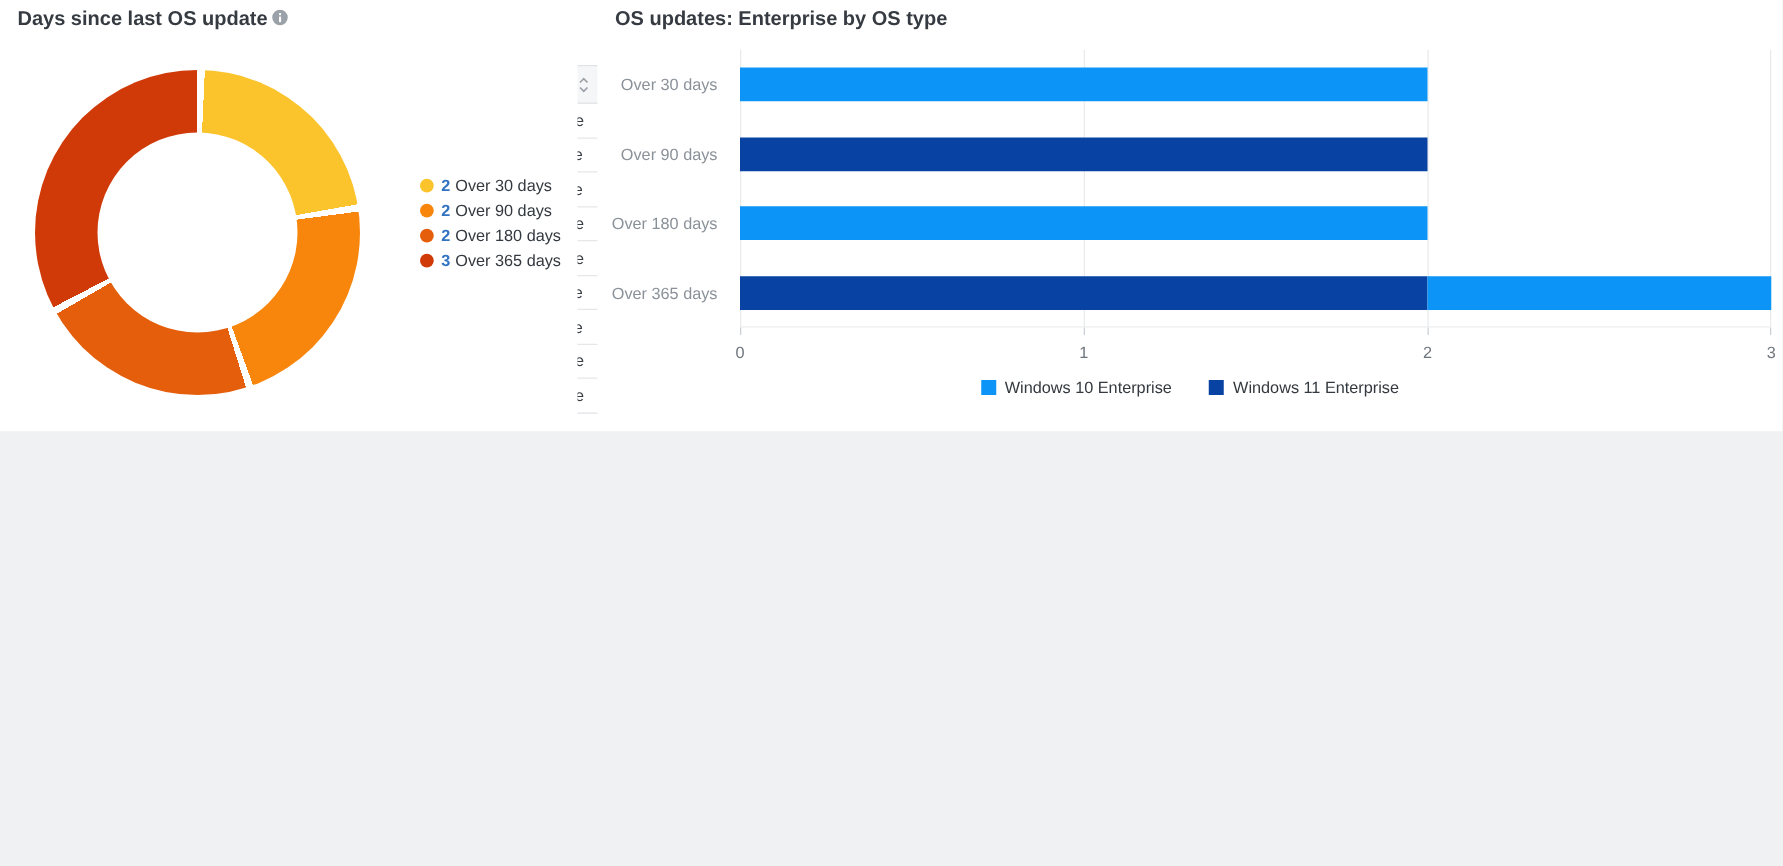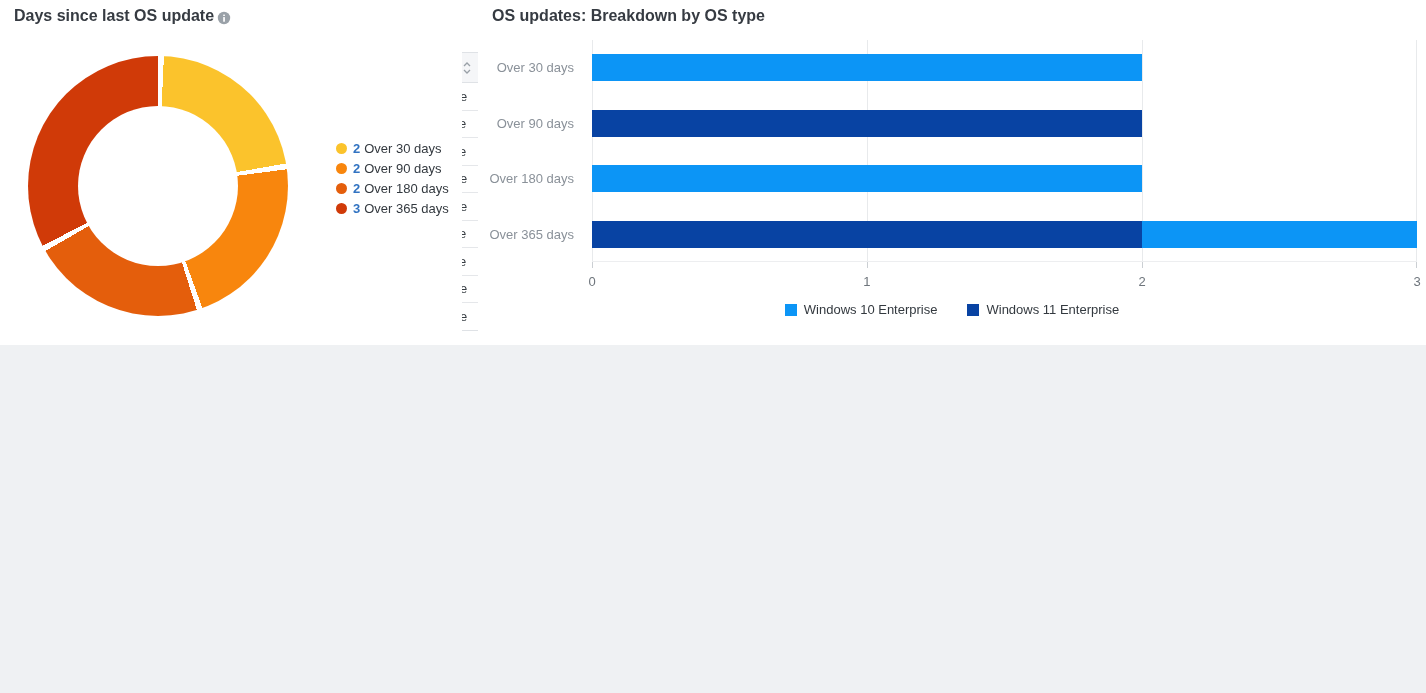--- a/index.html
+++ b/index.html
@@ -5,21 +5,21 @@
   * { margin:0; padding:0; box-sizing:border-box; }
   html,body { width:1426px; height:693px; }
   body { font-family:"Liberation Sans", sans-serif; background:#EFF1F3; }
   .page { position:relative; width:1426px; height:693px; overflow:hidden; }
 
   .card { position:absolute; background:#fff; }
   .card-left  { left:0;   top:0; width:462px; height:336px; }
   .card-right { left:478px; top:0; width:948px; height:336px; }
   .table-panel{ left:0; top:348px; width:1426px; height:345px; background:#fff; }
 
-  .card-title { position:absolute; left:14px; top:7px; display:flex; align-items:flex-end; gap:3px;
+  .card-title { position:absolute; left:14px; top:7px; display:flex; align-items:flex-start; gap:3px;
                 font-size:16px; font-weight:bold; color:#363B42; }
 
   
   .donut { position:absolute; left:28px; top:56px; width:260px; height:260px; border-radius:50%; }
   .donut::after { content:""; position:absolute; left:50px; top:50px; width:160px; height:160px;
                   border-radius:50%; background:#fff; }
   .donut-legend { position:absolute; left:336px; top:138px; list-style:none; }
   .donut-legend li { display:flex; align-items:center; height:20px; font-size:13px; color:#33393F; }
   .legend-dot { width:11px; height:11px; border-radius:50%; margin-right:6px; flex:none; }
   .legend-count { font-weight:bold; color:#3173C2; margin-right:4px; }
@@ -98,21 +98,21 @@
         <li>
           <span class="legend-dot" style="background: rgb(208, 58, 8);"></span>
           <span class="legend-count">3</span>
           <span>Over 365 days</span>
         </li>
       </ul>
   </div>
 
   <div class="card card-right">
     <div class="card-title">
-      <span>OS updates: Breakdown by OS type</span>
+      <span>OS updates: Enterprise by OS type</span>
     </div>
     <div class="bc-labels">
         <div>Over 30 days</div>
         <div>Over 90 days</div>
         <div>Over 180 days</div>
         <div>Over 365 days</div>
       </div>
     <div class="bc-plot">
         <div class="bc-grid" style="left: 0%;"></div>
         <div class="bc-grid" style="left: 33.333%;"></div>

